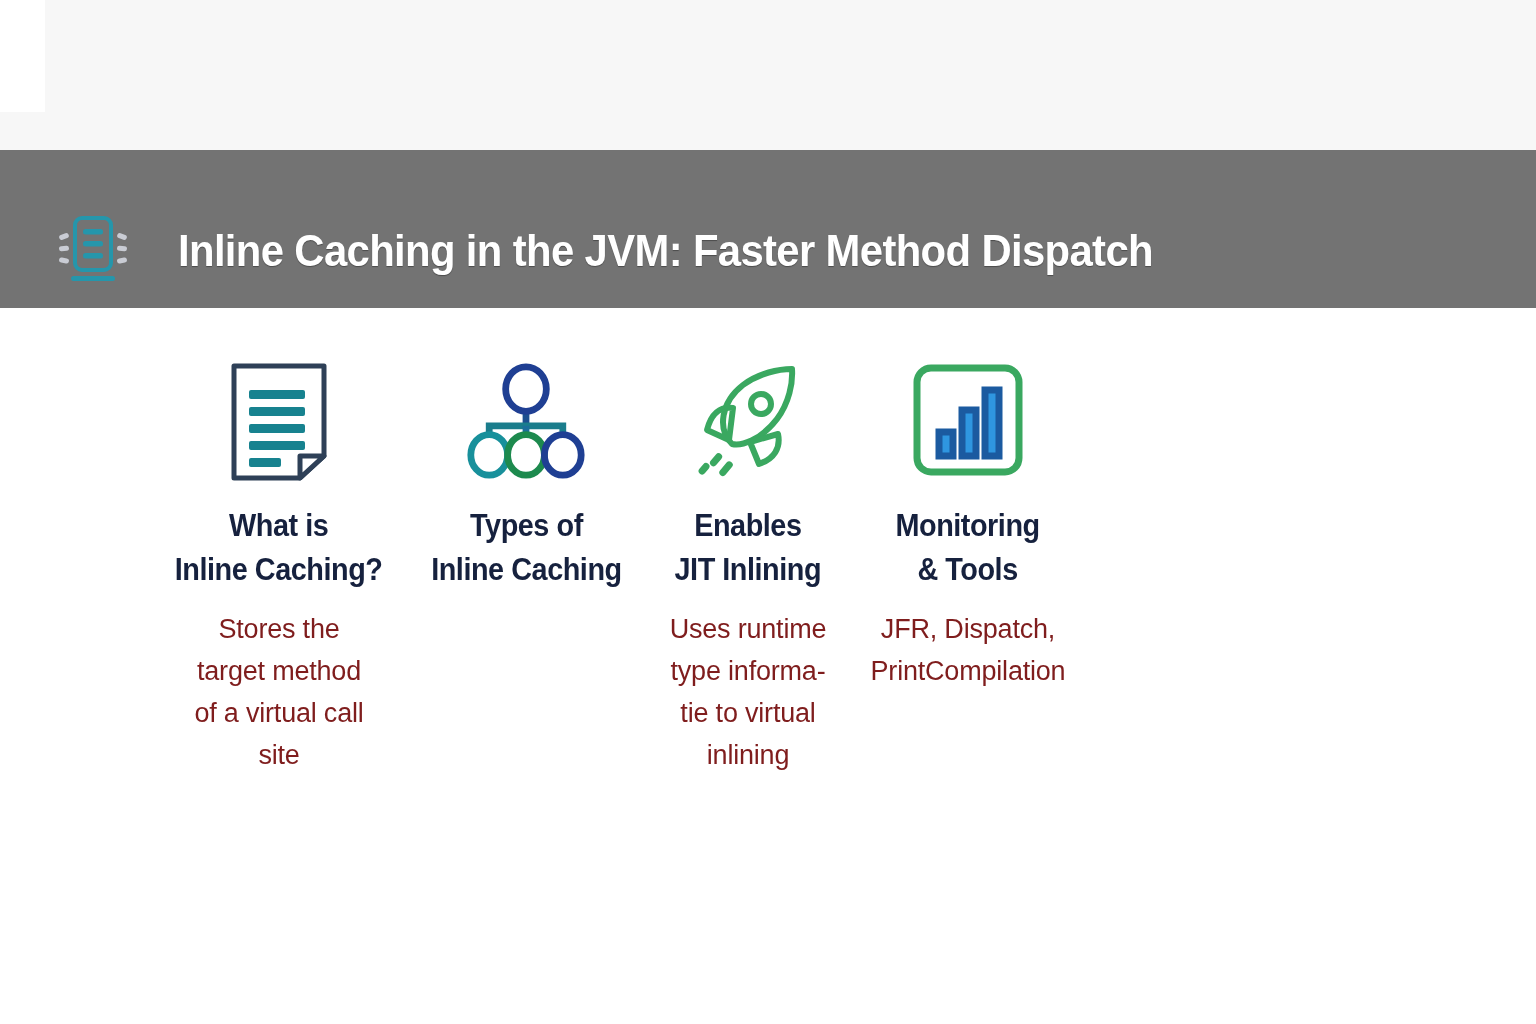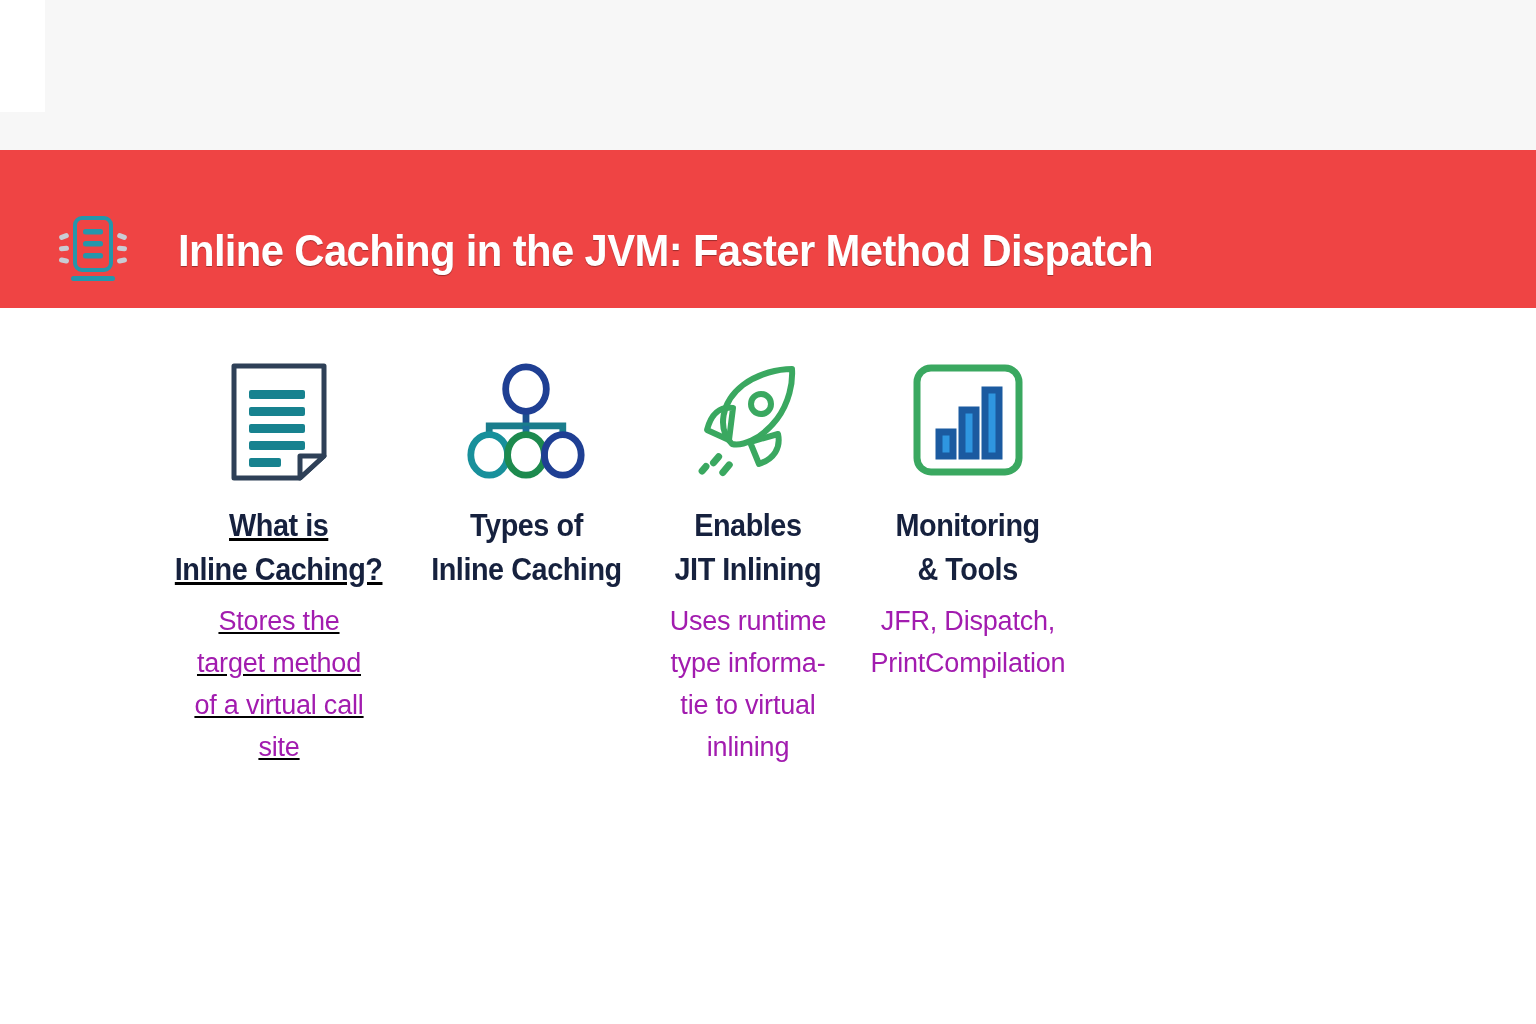--- a/index.html
+++ b/index.html
@@ -30,21 +30,21 @@
     height: 112px;
     background: #ffffff;
   }
 
   
   .header-band {
     position: absolute;
     left: 0; top: 150px;
     width: 1536px;
     height: 201px;
-    background: #ef4444;
+    background: #737373;
     display: flex;
     align-items: center;
   }
   .header-icon {
     width: 86px;
     height: 86px;
     margin-left: 50px;
     flex: 0 0 auto;
     display: block;
   }
@@ -76,21 +76,21 @@
     width: 1240px;
     display: flex;
     align-items: flex-start;
   }
   .column {
     display: flex;
     flex-direction: column;
     align-items: center;
     text-align: center;
   }
-  .col-0 { width: 258px; text-decoration: underline; }
+  .col-0 { width: 258px; }
   .col-1 { width: 262px; }
   .col-2 { width: 236px; align-items: center; }
   .col-3 { width: 208px; }
   .col-4 { width: 232px; }
 
   .col-icon {
     height: 122px;
     width: 122px;
     display: flex;
     align-items: center;
@@ -103,26 +103,26 @@
     color: #16213e;
     font-size: 31px;
     font-weight: bold;
     line-height: 1.42;
     letter-spacing: -0.5px;
     transform: scaleX(0.93);
     white-space: pre-line;
     margin: 0;
   }
   .col-body {
-    color: #a21caf;
+    color: #7f1d1d;
     font-size: 27px;
     font-weight: normal;
     line-height: 1.56;
     letter-spacing: -0.2px;
-    margin-top: 8px;
+    margin-top: 16px;
     white-space: pre-line;
   }
 </style>
 </head>
 <body>
 
 <div class="top-strip">
   <div class="corner-notch"></div>
 </div>
 

